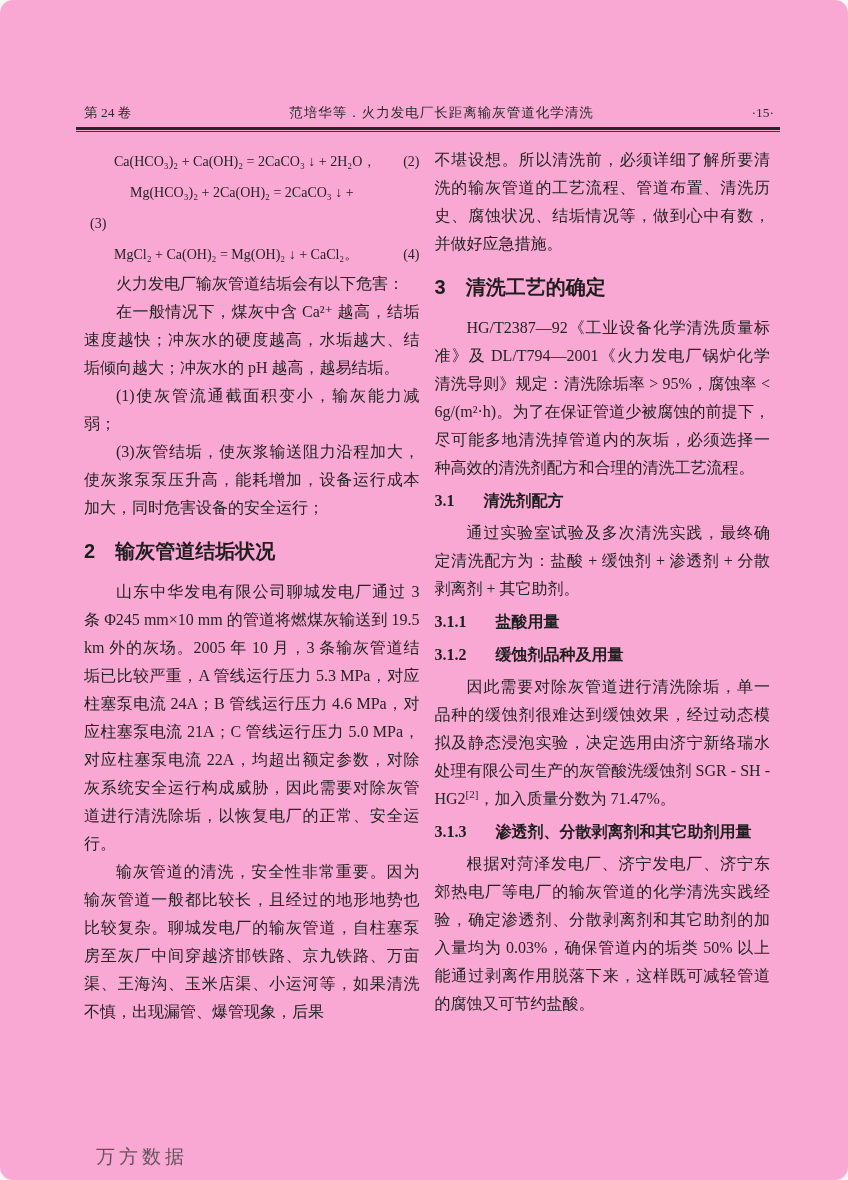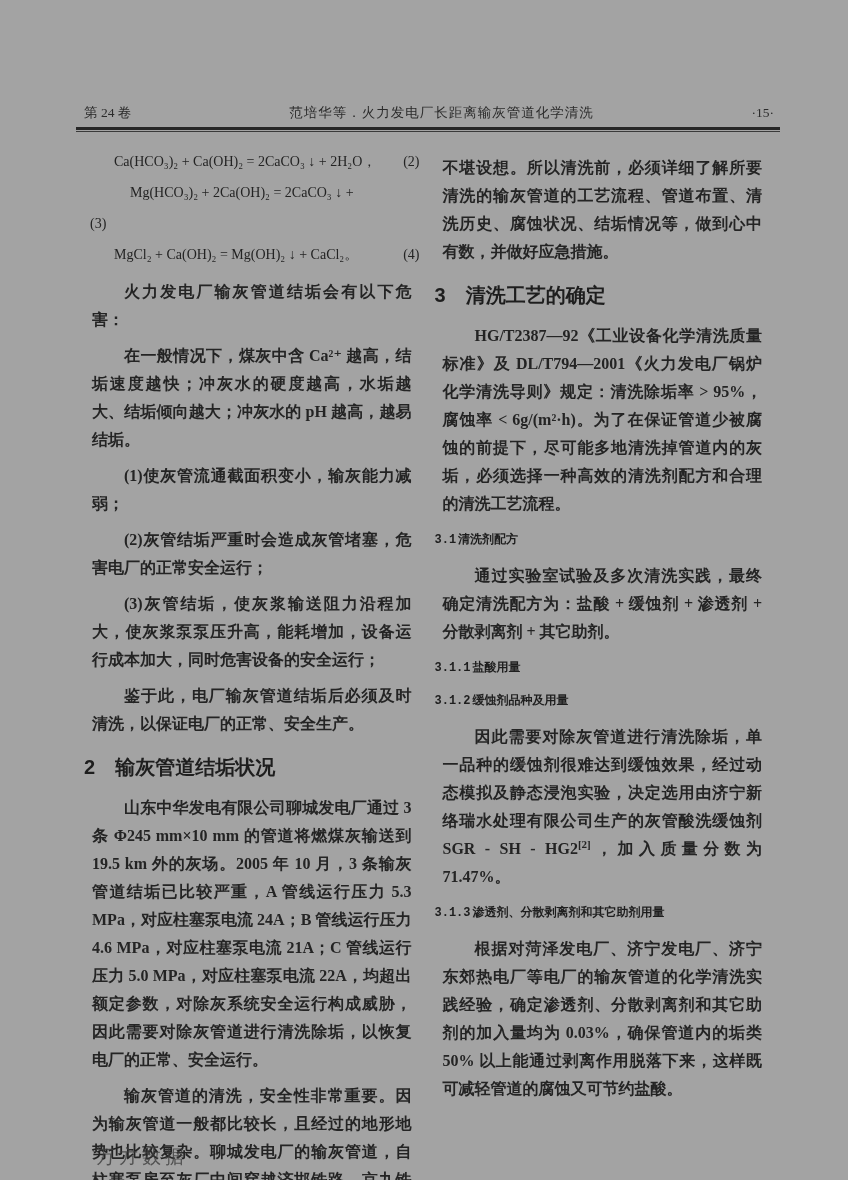--- a/index.html
+++ b/index.html
@@ -4,23 +4,24 @@
 <style>
   html, body { margin: 0; padding: 0; }
   body {
     width: 848px; height: 1180px;
     background: #f7f7f5;
     font-family: "Liberation Serif", "DejaVu Serif", serif;
   }
   .page {
     position: relative;
     width: 848px; height: 1180px;
-    background: #a3a3a3;
+    background: #f9a8d4;
     overflow: hidden;
     color: #232323;
+    border-radius: 13px;
   }
   
   .running-head {
     position: absolute; top: 104px; left: 84px; right: 74px;
     display: flex; justify-content: space-between; align-items: baseline;
     font-size: 13.5px; color: #2b2b2b;
     font-family: "Liberation Serif", "DejaVu Serif", serif;
   }
   .rh-title { letter-spacing: 1px; }
   .head-rule { position: absolute; top: 127px; left: 76px; right: 68px; }
@@ -28,26 +29,25 @@
   .rule-thin { height: 1px; background: #3a3a3a; margin-top: 1px; }
 
   
   .columns {
     position: absolute; top: 146px; left: 84px; right: 78px; bottom: 0;
     display: flex; gap: 15px;
   }
   .col { flex: 1 1 0; min-width: 0; }
 
   .para {
-    margin: 8px;
+    margin: 0;
     font-size: 16px; line-height: 28px;
     text-align: justify;
     text-indent: 2em;
     color: #242424;
-    font-weight: bold;
   }
   .no-indent { text-indent: 0; }
 
   
   .eq {
     display: flex; justify-content: space-between; align-items: flex-start;
     font-size: 14px; line-height: 31px;
     white-space: nowrap;
   }
   .eq-no { padding-left: 6px; }
@@ -57,24 +57,24 @@
 
   
   .sec-heading {
     display: flex; gap: 20px; align-items: baseline;
     margin: 16px 0 13px;
     font-family: "Liberation Sans", "DejaVu Sans", sans-serif;
     font-weight: bold; font-size: 20px; line-height: 1.35;
     color: #1e1e1e;
   }
   .sub-heading {
-    display: flex; gap: 2px; align-items: baseline;
+    display: flex; gap: 29px; align-items: baseline;
     margin: 5px 0 4px;
-    font-family: Liberation Mono, monospace;
-    font-weight: bold; font-size: 12px; line-height: 28px;
+    font-family: Liberation Serif, serif;
+    font-weight: bold; font-size: 16px; line-height: 28px;
     color: #1e1e1e;
   }
   sup.ref { font-size: 11px; line-height: 0; }
 
   .watermark {
     position: absolute; left: 96px; top: 1144px;
     font-size: 19px; letter-spacing: 4px;
     color: #3d3d3d; opacity: 0.8;
     font-family: Liberation Sans, sans-serif;
   }
@@ -110,23 +110,21 @@
         <span class="eq-no">(3)</span>
       </div>
       <div class="eq eq-ind-a">
         <span class="eq-body">MgCl₂ + Ca(OH)₂ = Mg(OH)₂ ↓ + CaCl₂。</span>
         <span class="eq-no">(4)</span>
       </div>
 
       <p class="para">火力发电厂输灰管道结垢会有以下危害：</p>
       <p class="para">在一般情况下，煤灰中含 Ca²⁺ 越高，结垢速度越快；冲灰水的硬度越高，水垢越大、结垢倾向越大；冲灰水的 pH 越高，越易结垢。</p>
       <p class="para">(1)使灰管流通截面积变小，输灰能力减弱；</p>
-      <p class="para">(2)灰管结垢严重时会造成灰管堵塞，危害电厂的正常安全运行；</p>
       <p class="para">(3)灰管结垢，使灰浆输送阻力沿程加大，使灰浆泵泵压升高，能耗增加，设备运行成本加大，同时危害设备的安全运行；</p>
-      <p class="para">鉴于此，电厂输灰管道结垢后必须及时清洗，以保证电厂的正常、安全生产。</p>
 
       <h2 class="sec-heading">
         <span>2</span>
         <span>输灰管道结垢状况</span>
       </h2>
 
       <p class="para">山东中华发电有限公司聊城发电厂通过 3 条 Φ245 mm×10 mm 的管道将燃煤灰输送到 19.5 km 外的灰场。2005 年 10 月，3 条输灰管道结垢已比较严重，A 管线运行压力 5.3 MPa，对应柱塞泵电流 24A；B 管线运行压力 4.6 MPa，对应柱塞泵电流 21A；C 管线运行压力 5.0 MPa，对应柱塞泵电流 22A，均超出额定参数，对除灰系统安全运行构成威胁，因此需要对除灰管道进行清洗除垢，以恢复电厂的正常、安全运行。</p>
       <p class="para">输灰管道的清洗，安全性非常重要。因为输灰管道一般都比较长，且经过的地形地势也比较复杂。聊城发电厂的输灰管道，自柱塞泵房至灰厂中间穿越济邯铁路、京九铁路、万亩渠、王海沟、玉米店渠、小运河等，如果清洗不慎，出现漏管、爆管现象，后果</p>
     </section>
 

